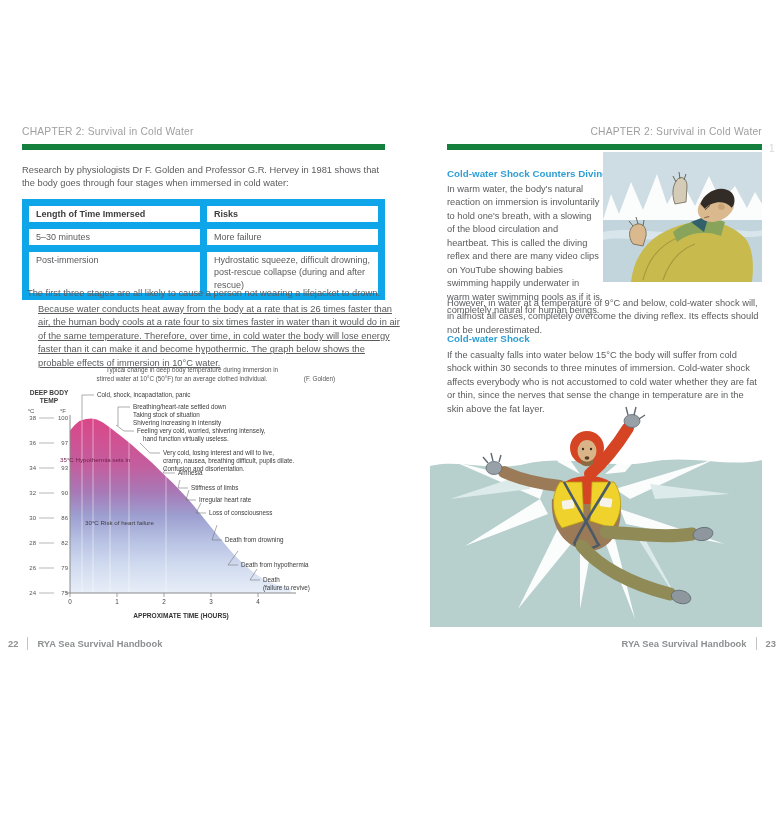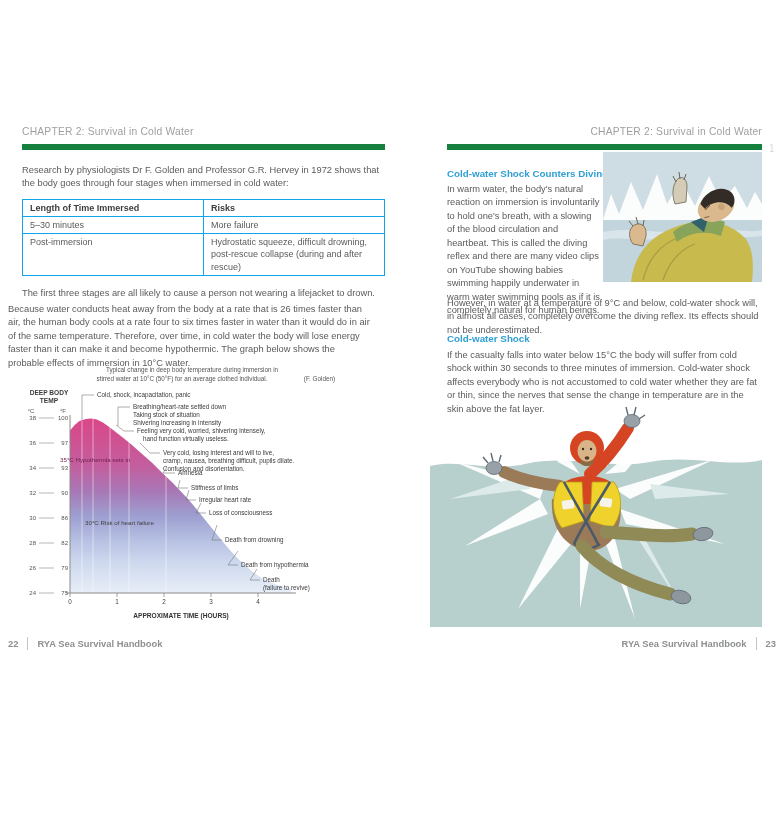--- a/index.html
+++ b/index.html
@@ -10,26 +10,26 @@
   .page-header { position:absolute; top:126px; height:24px; border-bottom:6px solid #15803d;
                  font-size:10.3px; color:#9f9f9f; letter-spacing:.2px; }
   .page-header.left  { left:22px;  width:363px; text-align:left; }
   .page-header.right { left:447px; width:315px; text-align:right; }
 
   .body-text { font-size:9.3px; line-height:1.45; color:#5a5b5d; }
 
   .intro { position:absolute; left:22px; top:164px; width:363px; }
 
   table.risk-table { position:absolute; left:22px; top:199px; width:363px; border-collapse:collapse; }
-  table.risk-table td, table.risk-table th { border:1px solid #0ea5e9; font-size:9px; color:#5a5b5d;
+  table.risk-table td, table.risk-table th { border:7px solid #0ea5e9; font-size:9px; color:#5a5b5d;
         padding:2px 7px; text-align:left; vertical-align:top; line-height:1.35; width:50%; font-weight:normal; }
   table.risk-table th { font-weight:bold; color:#3d3d3d; }
 
-  .para1 { position:absolute; left:22px; top:287px; width:363px; }
-  .para2 { position:absolute; left:8px; top:303px; width:363px; }
+  .para1 { position:absolute; left:22px; top:287px; width:363px;text-align:center; }
+  .para2 { position:absolute; left:38px; top:303px; width:363px;text-decoration:underline; }
 
   .chart-wrap { position:absolute; left:20px; top:363px; width:350px; height:266px; }
 
   .section-heading { position:absolute; font-size:9.8px; font-weight:bold; color:#2f9fd3; }
   .heading1 { left:447px; top:168px; width:200px; }
   .heading2 { left:447px; top:333px; width:200px; }
   .body1 { position:absolute; left:447px; top:183px; width:154px; }
   .para-however { position:absolute; left:447px; top:297px; width:315px; }
   .body2 { position:absolute; left:447px; top:349px; width:315px; }
 
@@ -45,21 +45,21 @@
 
   .edge-mark { position:absolute; left:769px; top:143px; font-size:10px; color:#d7d7d7; }
 </style>
 </head>
 <body>
 
 <div id="spread">
 
   <div class="page-header left">CHAPTER 2: Survival in Cold Water</div>
 
-  <p class="body-text intro">Research by physiologists Dr F. Golden and Professor G.R. Hervey in 1972 shows that the body goes through four stages when immersed in cold water:</p>
+  <p class="body-text intro">Research by physiologists Dr F. Golden and Professor G.R. Hervey in 1981 shows that the body goes through four stages when immersed in cold water:</p>
 
   <table class="risk-table">
     <tbody>
         <tr>
       <th>Length of Time Immersed</th>
       <th>Risks</th>
     </tr>
     <tr>
       <td>5–30 minutes</td>
       <td>More failure</td>

